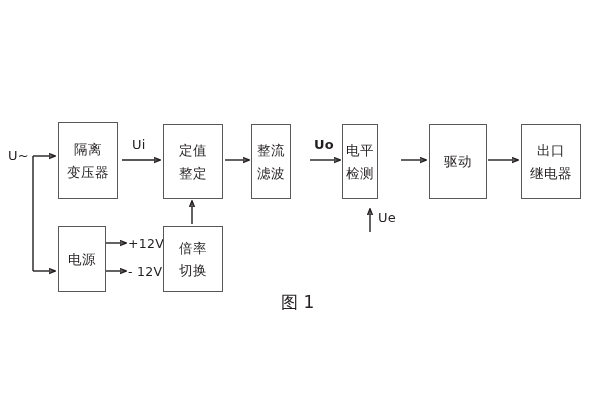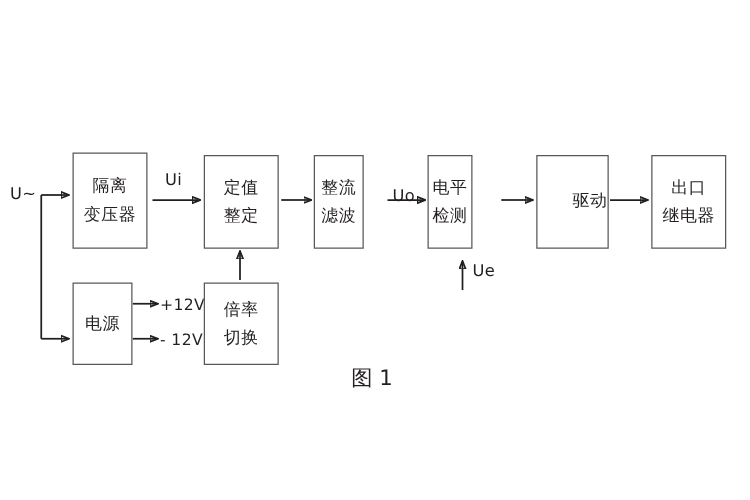--- a/index.html
+++ b/index.html
@@ -103,28 +103,28 @@
   <div class="box" style="left:163px; top:124px; width:60px; height:75px;">
     <span class="ln">定值</span>
     <span class="ln">整定</span>
   </div>
 
   <div class="box" style="left:251px; top:124px; width:40px; height:75px;">
     <span class="ln">整流</span>
     <span class="ln">滤波</span>
   </div>
 
-  <div class="label" style="left:314px; top:150px;">Uo</div>
+  <div class="label" style="left:314px; top:137px;font-weight:bold;">Uo</div>
 
   <div class="box" style="left:342px; top:124px; width:36px; height:75px;">
     <span class="ln">电平</span>
     <span class="ln">检测</span>
   </div>
 
-  <div class="box" style="left:429px; top:124px; width:58px; height:75px;align-items:flex-end;">
+  <div class="box" style="left:429px; top:124px; width:58px; height:75px;">
     <span class="ln">驱动</span>
   </div>
 
   <div class="box" style="left:521px; top:124px; width:60px; height:75px;">
     <span class="ln">出口</span>
     <span class="ln">继电器</span>
   </div>
 
   <div class="box" style="left:58px; top:226px; width:48px; height:66px;">
     <span class="ln">电源</span>

